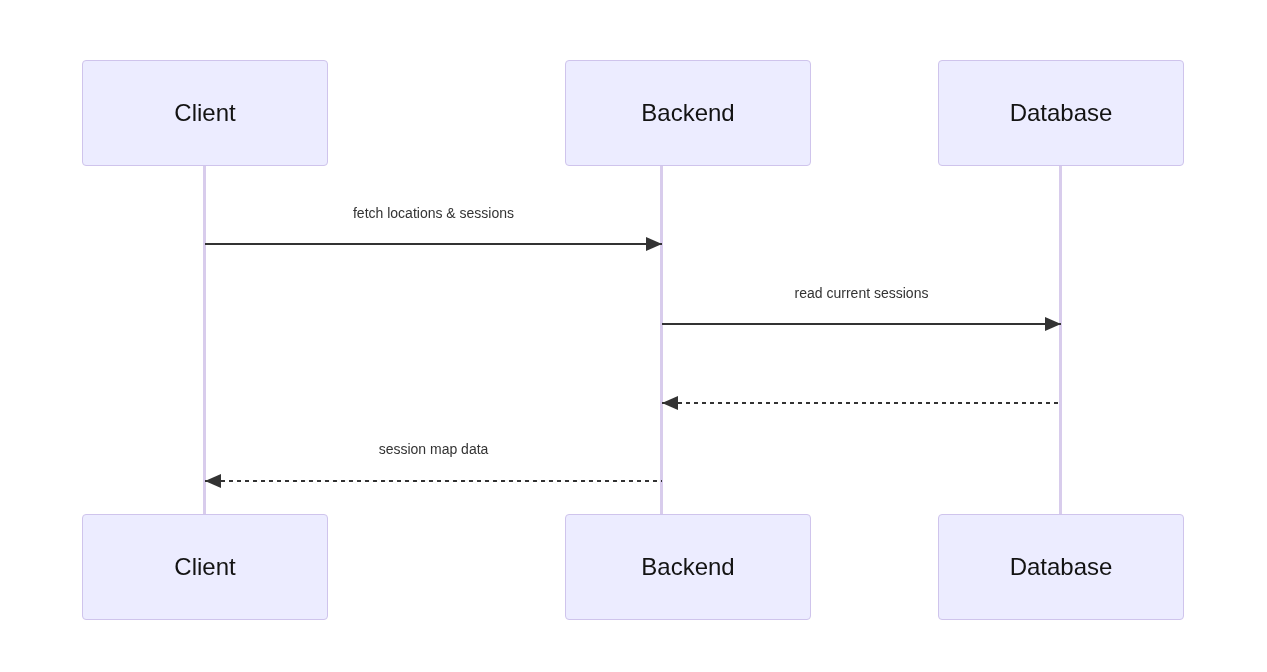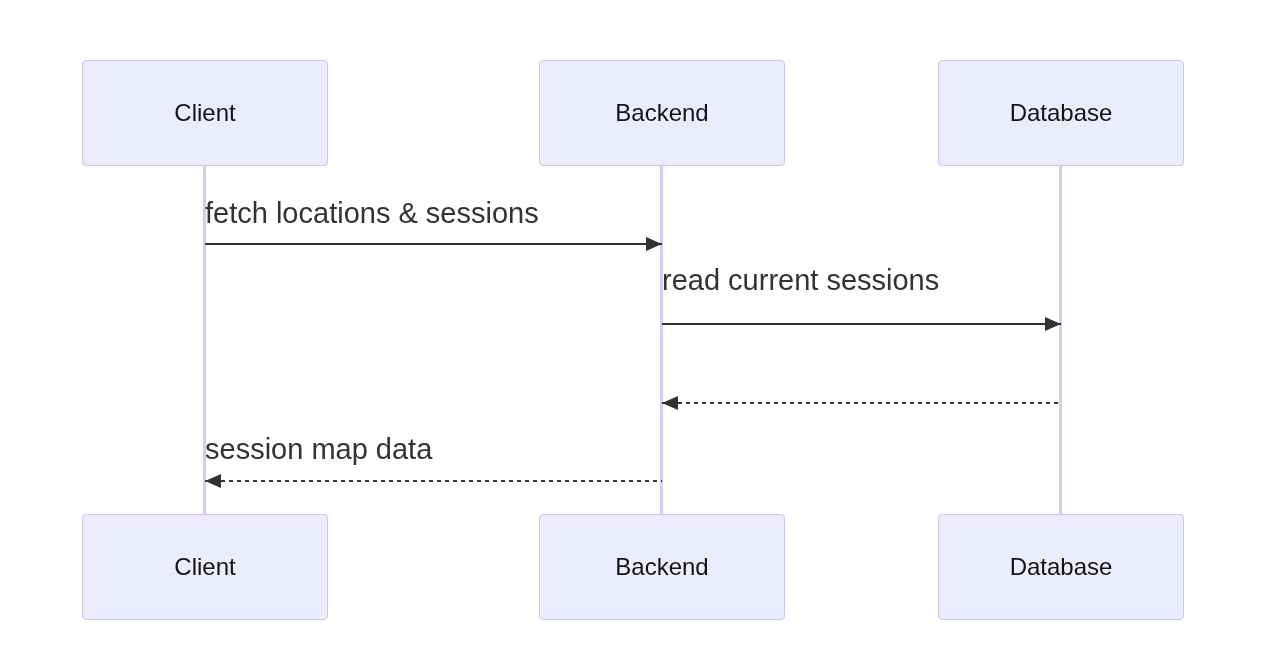--- a/index.html
+++ b/index.html
@@ -36,25 +36,26 @@
     border-radius:4px;
     display:flex;
     align-items:center;
     justify-content:center;
     font-size:24px;
     color:var(--actor-text);
   }
   .row-top{top:60px;}
   .row-bottom{top:514px;}
   .col-client{left:82px;}
-  .col-backend{left:539px;}
+  .col-backend{left:565px;}
   .col-database{left:938px;}
   .msg-label{
     position:absolute;
-    font-size:29px;
+    text-align:center;
+    font-size:14px;
     line-height:28px;
     color:var(--msg);
     white-space:nowrap;
   }
   .msg-line{
     position:absolute;
     height:2px;
   }
   .msg-line.solid{background:var(--msg);}
   .msg-line.dashed{
@@ -86,21 +87,21 @@
     <span>Backend</span>
   </div>
   <div class="actor row-top col-database">
     <span>Database</span>
   </div>
 
   <div class="msg-label" style="left:205px;width:457px;top:199px;">fetch locations &amp; sessions</div>
   <div class="msg-line solid" style="left:205px;top:243px;width:457px;"></div>
   <div class="arrowhead right" style="left:646px;top:237px;"></div>
 
-  <div class="msg-label" style="left:662px;width:399px;top:266px;">read current sessions</div>
+  <div class="msg-label" style="left:662px;width:399px;top:279px;">read current sessions</div>
   <div class="msg-line solid" style="left:662px;top:323px;width:399px;"></div>
   <div class="arrowhead right" style="left:1045px;top:317px;"></div>
 
   <div class="msg-line dashed" style="left:662px;top:402px;width:399px;"></div>
   <div class="arrowhead left" style="left:662px;top:396px;"></div>
 
   <div class="msg-label" style="left:205px;width:457px;top:435px;">session map data</div>
   <div class="msg-line dashed" style="left:205px;top:480px;width:457px;"></div>
   <div class="arrowhead left" style="left:205px;top:474px;"></div>
 

